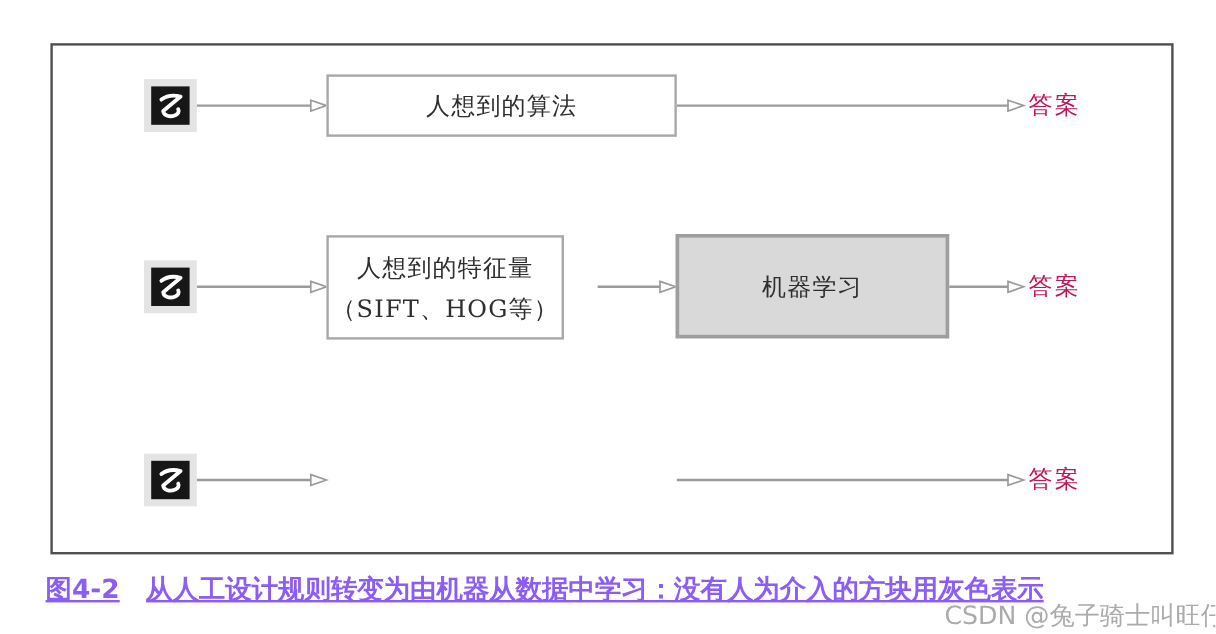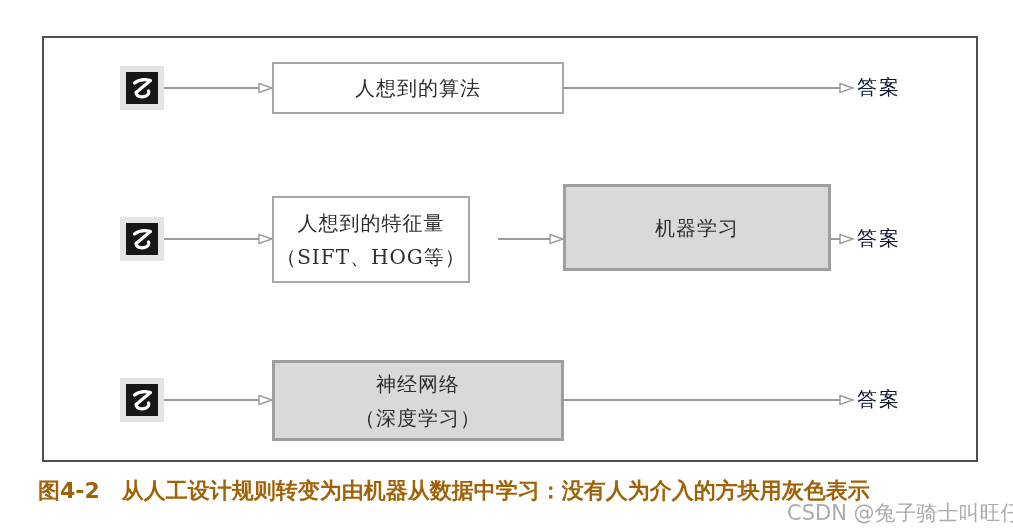--- a/index.html
+++ b/index.html
@@ -58,34 +58,35 @@
     letter-spacing: 1px;
   }
   .node.gray {
     background: #d9d9d9;
     border: 3px solid #9e9e9e;
   }
   .answer {
     position: absolute;
     left: 857px;
     transform: translateY(-52%);
-    color: #0f172a;
+    color: #be185d;
     font-size: 20px;
     letter-spacing: 2px;
     white-space: nowrap;
   }
   .caption {
     position: absolute;
     left: 38px; top: 476px;
     font-family: "DejaVu Sans", "Liberation Sans", sans-serif;
     font-weight: bold;
     font-size: 22px;
-    color: #a16207;
+    color: #8b5cf6;
     white-space: nowrap;
     z-index: 2;
+    text-decoration: underline;
   }
   .caption-label { margin-right: 22px; }
   .watermark {
     position: absolute;
     left: 787px; top: 499px;
     font-family: "DejaVu Sans", "Liberation Sans", sans-serif;
     font-size: 21px;
     color: #ababab;
     white-space: nowrap;
     z-index: 1;
@@ -136,35 +137,31 @@
     <span class="digit-inner">
       <svg width="32" height="32" viewBox="0 0 32 32">
         <path d="M8.5 11 C13 7.5 19 7 24.5 8.5 L10 20.5 C10.5 24.5 15.5 26 20 24 C22.5 22.8 23.5 21 22.5 19" fill="none" stroke="#ffffff" stroke-width="3.2" stroke-linecap="round" stroke-linejoin="round"></path>
       </svg>
     </span>
   </div>
   <div class="node" style="left:272px; top:196px; width:198px; height:87px">
     <span>人想到的特征量</span>
     <span>（SIFT、HOG等）</span>
   </div>
-  <div class="node gray" style="left:563px; top:184px; width:268px; height:87px">
+  <div class="node gray" style="left:563px; top:195px; width:228px; height:87px">
     <span>机器学习</span>
   </div>
   <div class="answer" style="top:239px">答案</div>
 
   <div class="digit-tile" style="top:378px">
     <span class="digit-inner">
       <svg width="32" height="32" viewBox="0 0 32 32">
         <path d="M8.5 11 C13 7.5 19 7 24.5 8.5 L10 20.5 C10.5 24.5 15.5 26 20 24 C22.5 22.8 23.5 21 22.5 19" fill="none" stroke="#ffffff" stroke-width="3.2" stroke-linecap="round" stroke-linejoin="round"></path>
       </svg>
     </span>
-  </div>
-  <div class="node gray" style="left:272px; top:360px; width:292px; height:81px">
-    <span>神经网络</span>
-    <span>（深度学习）</span>
   </div>
   <div class="answer" style="top:400px">答案</div>
 
   <div class="caption">
     <span class="caption-label">图4-2</span><span>从人工设计规则转变为由机器从数据中学习：没有人为介入的方块用灰色表示</span>
   </div>
 
   <div class="watermark">CSDN @兔子骑士叫旺仔</div>
 
 </div>

